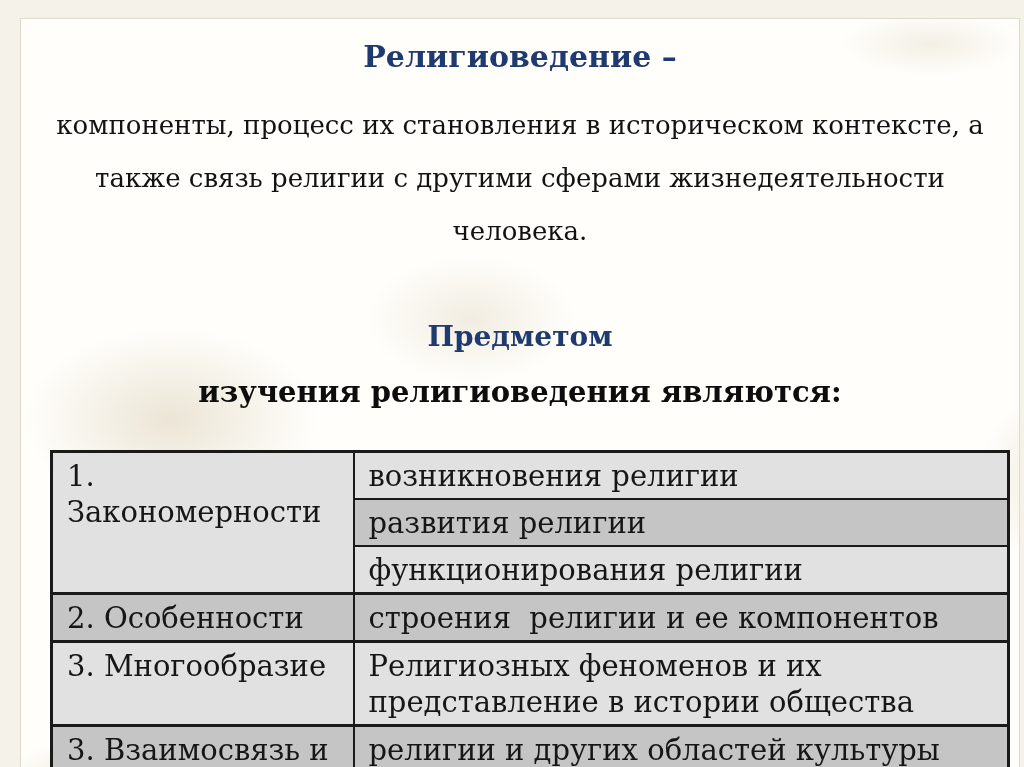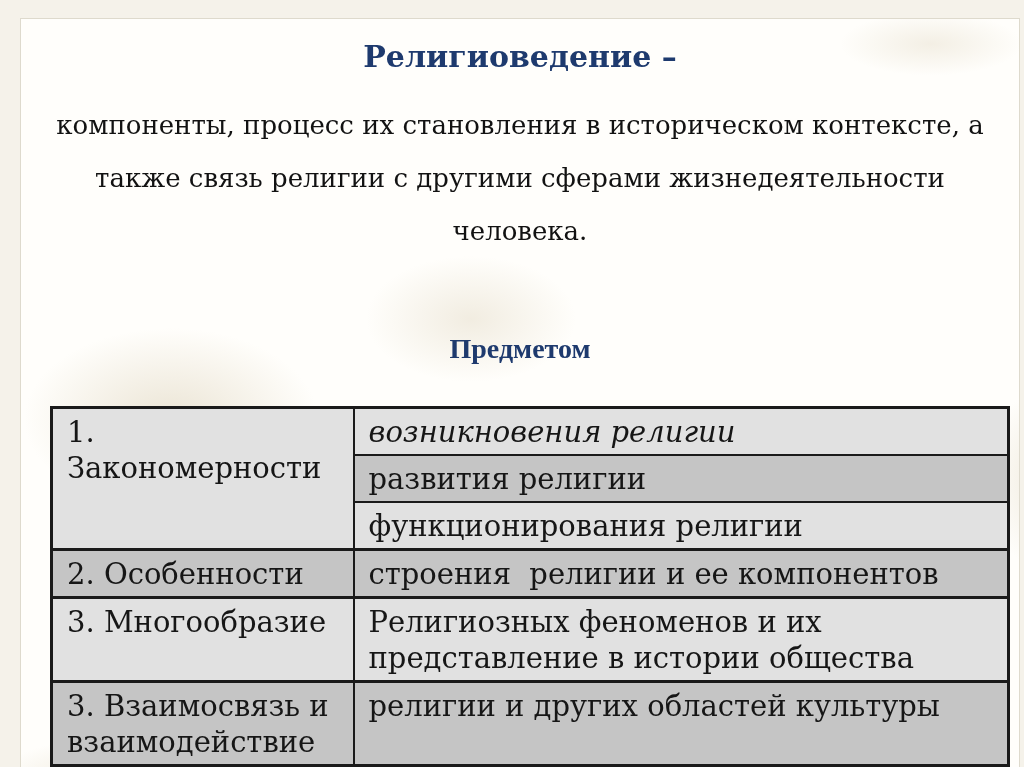--- a/index.html
+++ b/index.html
@@ -44,24 +44,23 @@
   }
   .paragraph{
     margin-top:8px;
     text-align:center;
     font-size:26px;
     line-height:37px;
     color:#121212;
   }
   .hl{ color:var(--hl-blue); }
   .subject-heading{
-    margin-top:48px;
+    margin-top:36px;
     text-align:center;
     font-weight:bold;
-    font-family:Liberation Serif, serif;
   }
   .subject-heading .l1{
     color:var(--navy);
     font-size:28px;
     line-height:38px;
   }
   .subject-heading .l2{
     color:#0d0d0d;
     font-size:29px;
     line-height:40px;
@@ -80,38 +79,39 @@
     padding:5px 14px 4px 14px;
     vertical-align:top;
     white-space:pre-wrap;
   }
   tr.major td{ border-top-width:3px; }
   td.c1{ width:302px; }
   td.c2{ width:655px; }
   td.light{ background:var(--row-light); }
   td.dark{ background:var(--row-dark); }
   td.vmid{ vertical-align:middle; }
-  .h46{ height:46px;font-style:italic; } .h47{ height:47px;margin-top:23px; } .h43{ height:43px; }
+  .h46{ height:46px; } .h47{ height:47px;margin-top:23px; } .h43{ height:43px; }
   .h48{ height:48px; } .h84{ height:84px; } .h83{ height:83px; }
 </style>
 </head>
 <body>
 
 <div class="panel">
 
   <div class="title">Религиоведение –</div>
 
   <div class="paragraph">
     <div>компоненты, процесс их становления в историческом контексте, а</div>
     <div>также связь религии с другими сферами жизнедеятельности</div>
     <div>человека.</div>
   </div>
 
   <div class="subject-heading">
     <div class="l1">Предметом</div>
+    <div class="l2">изучения религиоведения являются:</div>
   </div>
 
   <table class="subjects">
     <tbody>
         <tr>
       <td class="c1 light vmid" rowspan="3">1. Закономерности</td>
       <td class="c2 light h46">возникновения религии</td>
     </tr>
     <tr>
       <td class="c2 dark h47">развития религии</td>

